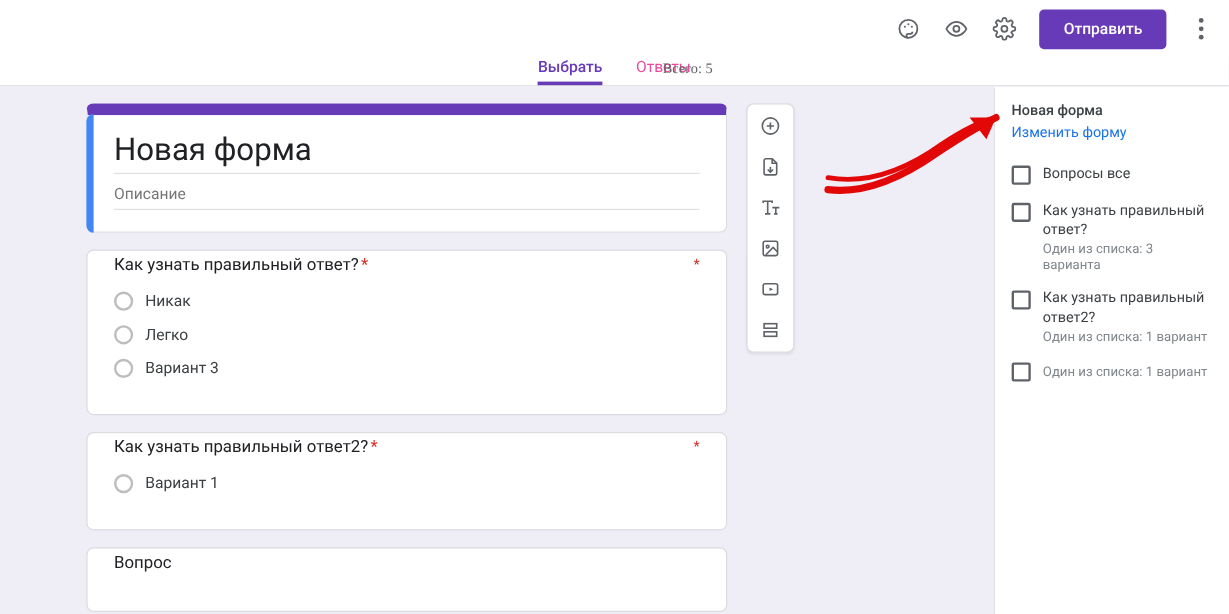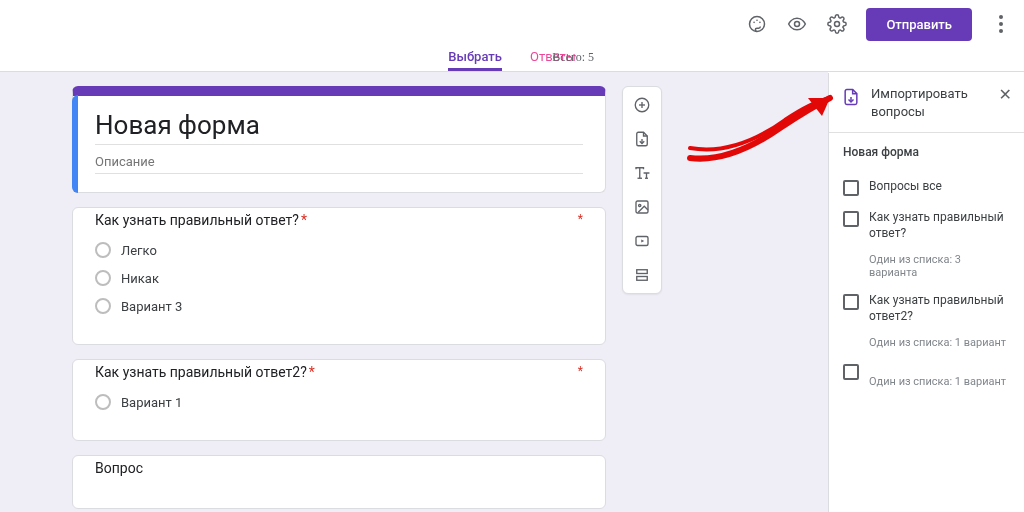--- a/index.html
+++ b/index.html
@@ -92,21 +92,21 @@
   .rp-form-name { font-size:12px; font-weight:500; color:#3c4043; margin-bottom:4px; }
   .rp-change { font-size:12px; color:#1a73e8; cursor:pointer; }
 
   .rp-list { margin-top:20px; display:flex; flex-direction:column; gap:14px; }
   .rp-item { display:flex; align-items:flex-start; gap:10px; }
   .cb {
     width:16px; height:16px; border:2px solid #5f6368; border-radius:2px;
     flex-shrink:0; margin-top:1px;
   }
   .rp-item-text { font-size:12px; color:#3c4043; line-height:1.3; }
-  .rp-item-sub { font-size:11px; color:#80868b; margin-top:12px; }
+  .rp-item-sub { font-size:11px; color:#80868b; margin-top:2px; }
 
   
   .callout-arrow {
     position:absolute; left:680px; top:88px; width:160px; height:80px;
     pointer-events:none;
   }
 </style>
 </head>
 <body>
 
@@ -157,25 +157,25 @@
       <input class="form-desc" placeholder="Описание" style="">
     </div>
 
     <div class="card">
       <div class="q-title">
         <span>Как узнать правильный ответ?</span><span class="req">*</span>
         <span class="req-right">*</span>
       </div>
       <div class="option-row">
         <div class="radio"></div>
+        <div class="opt-label">Никак</div>
+      </div>
+      <div class="option-row">
+        <div class="radio"></div>
         <div class="opt-label">Легко</div>
-      </div>
-      <div class="option-row">
-        <div class="radio"></div>
-        <div class="opt-label">Никак</div>
       </div>
       <div class="option-row">
         <div class="radio"></div>
         <div class="opt-label">Вариант 3</div>
       </div>
     </div>
 
     <div class="card">
       <div class="q-title">
         <span>Как узнать правильный ответ2?</span><span class="req">*</span>
@@ -238,34 +238,23 @@
     <div class="tb">
       <svg viewBox="0 0 24 24" width="18" height="18" fill="none" stroke="currentColor" stroke-width="1.8">
           <rect x="5" y="5" width="14" height="5"></rect>
           <rect x="5" y="14" width="14" height="5"></rect>
         </svg>
     </div>
   </div>
 </div>
 
 <div class="right-panel">
-  <div class="rp-header">
-    <div class="rp-ic">
-      <svg viewBox="0 0 24 24" width="20" height="20" fill="none" stroke="currentColor" stroke-width="1.8">
-          <path d="M14 3H7a2 2 0 0 0-2 2v14a2 2 0 0 0 2 2h10a2 2 0 0 0 2-2V8z"></path>
-          <path d="M14 3v5h5"></path>
-          <path d="M12 18v-6"></path>
-          <path d="M9 15l3 3 3-3"></path>
-        </svg>
-    </div>
-    <div class="rp-title">Импортировать вопросы</div>
-    <div class="rp-close">✕</div>
-  </div>
   <div class="rp-body">
     <div class="rp-form-name">Новая форма</div>
+    <div class="rp-change">Изменить форму</div>
 
     <div class="rp-list">
       <div class="rp-item">
         <div class="cb"></div>
         <div class="rp-item-text">Вопросы все</div>
       </div>
 
       <div class="rp-item">
         <div class="cb"></div>
         <div>

